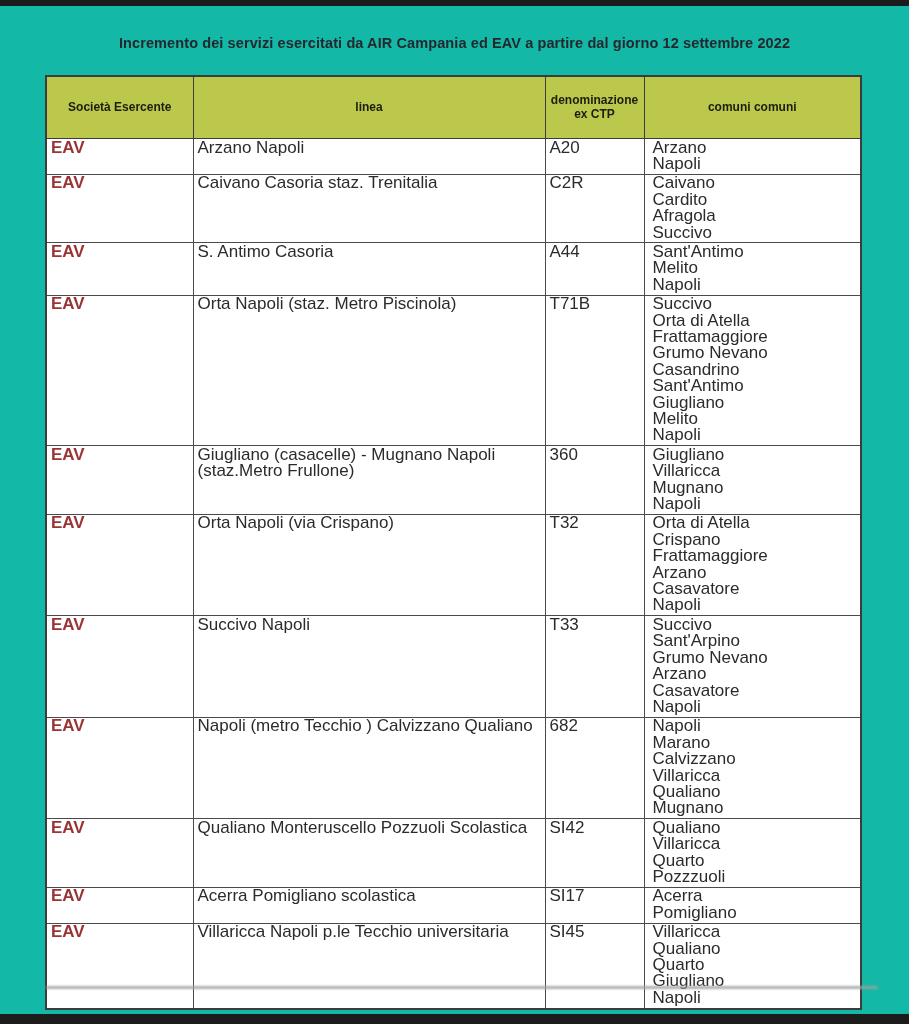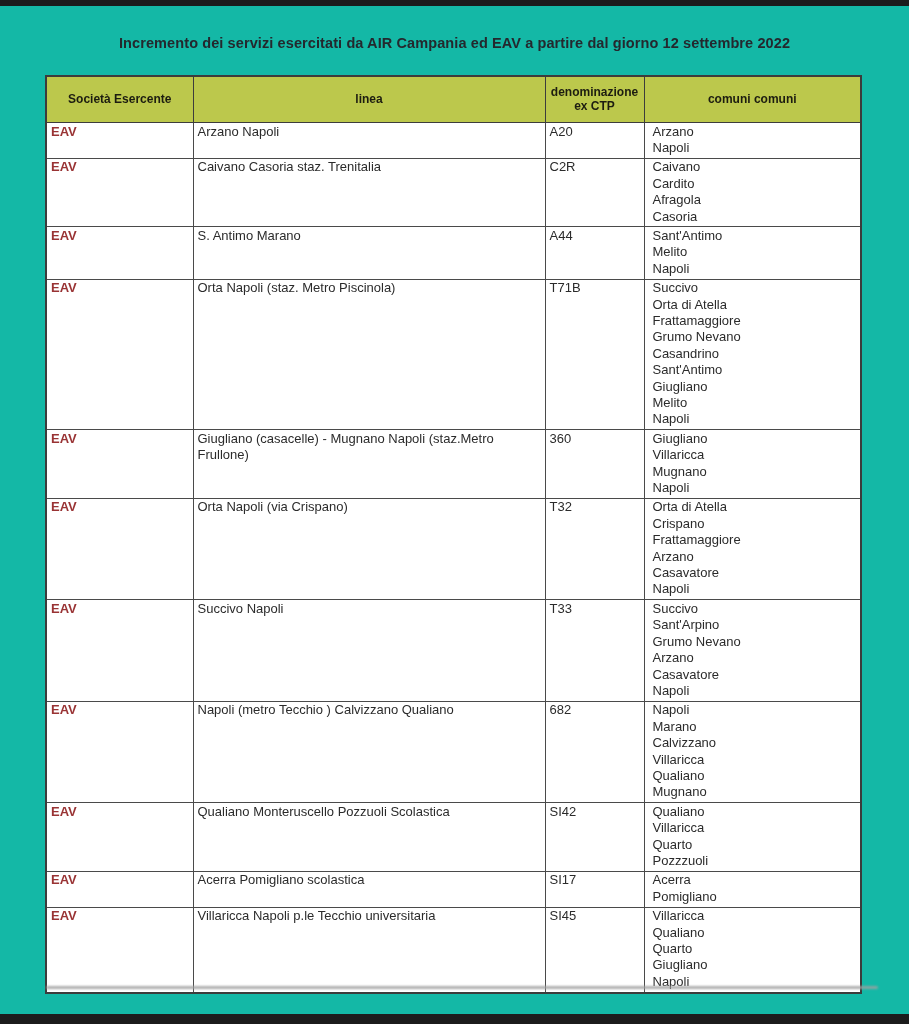--- a/index.html
+++ b/index.html
@@ -37,27 +37,27 @@
     position:absolute;left:45px;top:75px;width:815px;
     border-collapse:collapse;table-layout:fixed;
     border:2px solid var(--border-dark);
     background:#ffffff;
   }
   .services-table th{
     background:var(--header-bg);
     border:1px solid var(--border-dark);
     font-size:12px;font-weight:700;color:#1d1d10;
     text-align:center;vertical-align:middle;
-    height:31px;line-height:13.5px;padding:9px 4px;
+    height:31px;line-height:13.5px;padding:17px 4px;
   }
   .services-table td{
     border:1px solid var(--border-cell);
     vertical-align:top;
     padding:0.5px 4px 1.5px 4px;
-    font-size:13px;line-height:16.4px;color:var(--text);
+    font-size:17px;line-height:16.4px;color:var(--text);
   }
   td.col-societa{font-weight:700;color:var(--operator-red);}
   td.col-exctp{text-align:left;}
   td.col-comuni{white-space:pre-line;padding-left:8px;}
   .table-shadow{
     position:absolute;left:46px;top:986px;width:832px;height:3px;
     background:#a0a0a0;filter:blur(1.2px);border-radius:2px;opacity:.85;
   }
 </style>
 </head>
@@ -93,26 +93,26 @@
 Napoli</td>
   </tr>
 
   <tr>
     <td class="col-societa">EAV</td>
     <td class="col-linea">Caivano Casoria staz. Trenitalia</td>
     <td class="col-exctp">C2R</td>
     <td class="col-comuni">Caivano
 Cardito
 Afragola
-Casoria</td>
-  </tr>
-
-  <tr>
-    <td class="col-societa">EAV</td>
-    <td class="col-linea">S. Antimo Marano</td>
+Succivo</td>
+  </tr>
+
+  <tr>
+    <td class="col-societa">EAV</td>
+    <td class="col-linea">S. Antimo Casoria</td>
     <td class="col-exctp">A44</td>
     <td class="col-comuni">Sant'Antimo
 Melito
 Napoli</td>
   </tr>
 
   <tr>
     <td class="col-societa">EAV</td>
     <td class="col-linea">Orta Napoli (staz. Metro Piscinola)</td>
     <td class="col-exctp">T71B</td>

